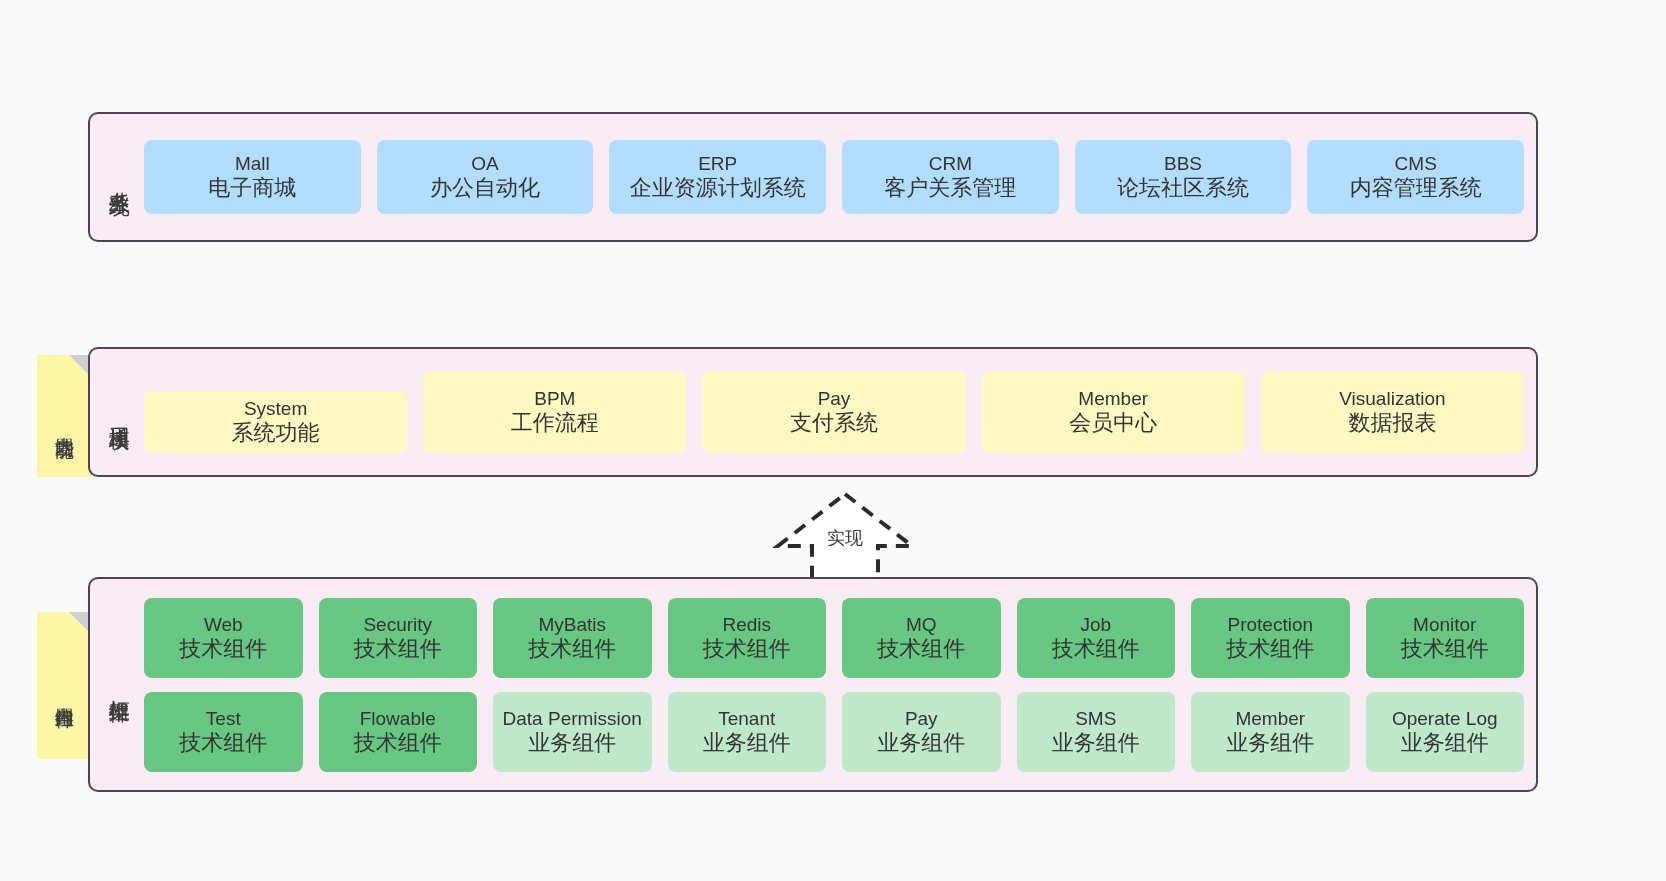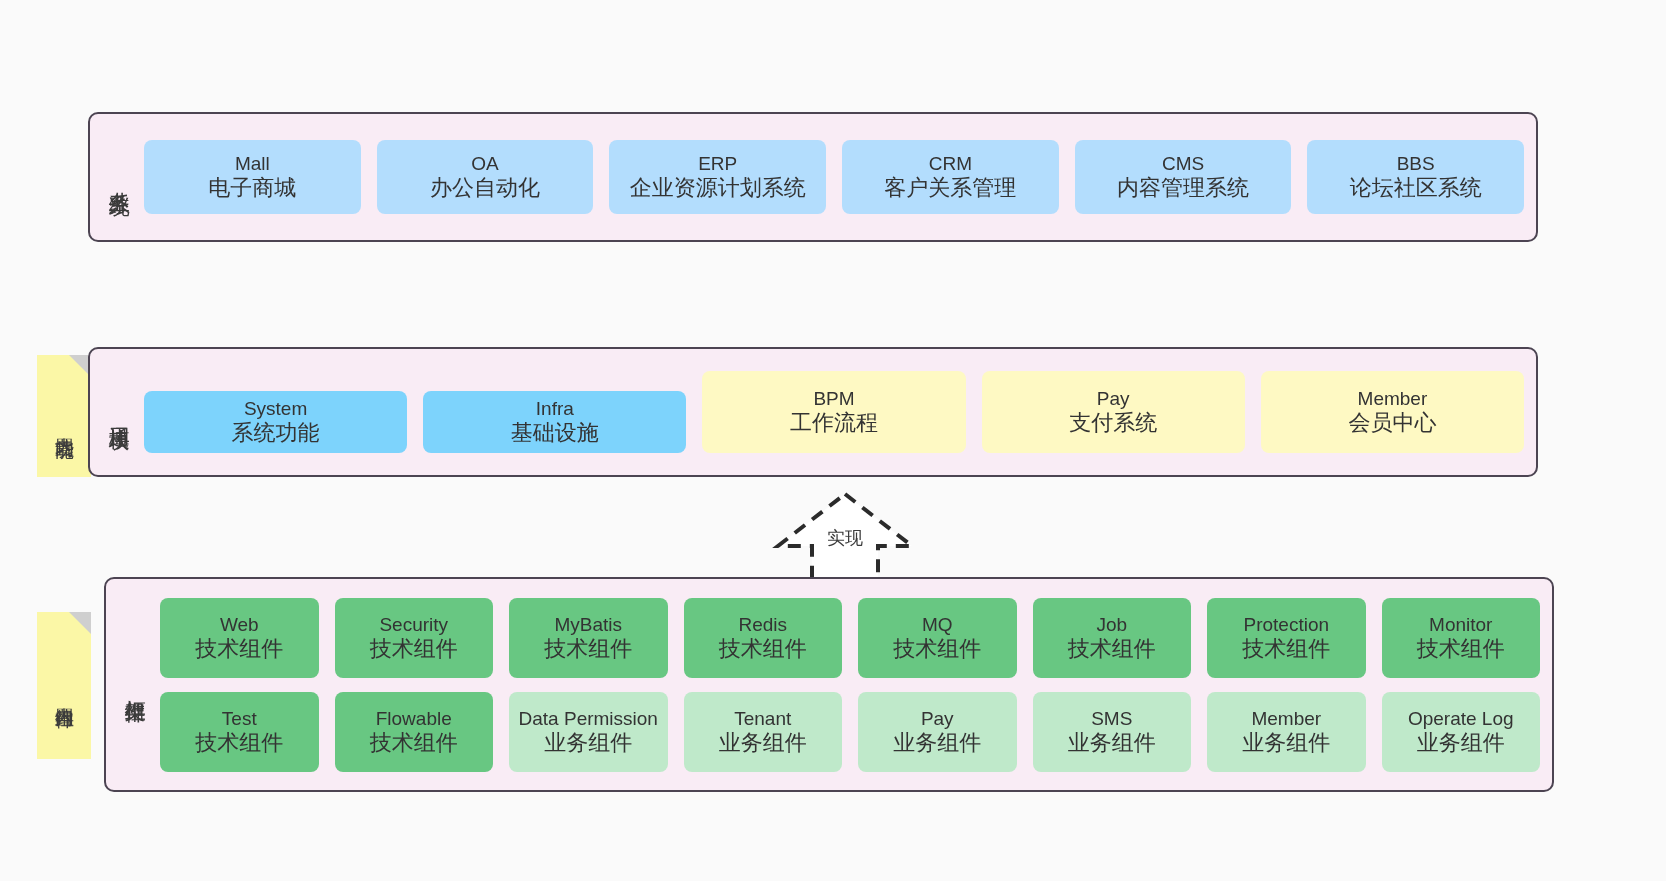--- a/index.html
+++ b/index.html
@@ -71,35 +71,35 @@
     text-align: center;
     line-height: 1.22;
     box-sizing: border-box;
     padding: 4px 2px;
   }
   .cell .t1 { font-size: 19px; }
   .cell .t2 { font-size: 22px; }
 
   
   .c-blue        { background: #b3ddfd; }
-  .c-red         { background: #7dd3fc; margin-top: 20px; }
+  .c-red         { background: #fef9c3; margin-top: 20px; }
   .c-pink        { background: #fef9c3; }
   .c-green       { background: #68c782; }
   .c-greenlight  { background: #bfe9ca; }
 
   
   #layer-business { left: 88px;  top: 112px; width: 1450px; height: 130px; }
   #layer-business .layer-body { gap: 0; }
   #layer-business .row { height: 74px; }
 
   #layer-common   { left: 88px;  top: 347px; width: 1450px; height: 130px; }
   #layer-common .layer-body { gap: 0; }
   #layer-common .row { height: 82px; }
 
-  #layer-frame    { left: 104px;  top: 577px; width: 1450px; height: 215px; }
+  #layer-frame    { left: 88px;  top: 577px; width: 1450px; height: 215px; }
   #layer-frame .row { height: 80px; }
 
   
   .note {
     position: absolute;
     background: #fbf7a6;
     color: #3b3b3b;
     font-size: 19px;
     line-height: 1.1;
     letter-spacing: 1px;
@@ -161,60 +161,60 @@
         </div>
         <div class="cell c-blue">
           <div class="t1">ERP</div>
           <div class="t2">企业资源计划系统</div>
         </div>
         <div class="cell c-blue">
           <div class="t1">CRM</div>
           <div class="t2">客户关系管理</div>
         </div>
         <div class="cell c-blue">
+          <div class="t1">BBS</div>
+          <div class="t2">论坛社区系统</div>
+        </div>
+        <div class="cell c-blue">
           <div class="t1">CMS</div>
           <div class="t2">内容管理系统</div>
-        </div>
-        <div class="cell c-blue">
-          <div class="t1">BBS</div>
-          <div class="t2">论坛社区系统</div>
         </div>
       </div>
     </div>
   </div>
 
 
   <div class="note" id="note-common">
     <span class="fold"></span>
     <span>内置功能</span>
   </div>
 
   <div class="layer" id="layer-common">
     <div class="layer-title">通用模块</div>
     <div class="layer-body">
       <div class="row">
         <div class="cell c-red">
           <div class="t1">System</div>
           <div class="t2">系统功能</div>
         </div>
-        <div class="cell c-red">
-          <div class="t1">Infra</div>
-          <div class="t2">基础设施</div>
-        </div>
         <div class="cell c-pink">
           <div class="t1">BPM</div>
           <div class="t2">工作流程</div>
         </div>
         <div class="cell c-pink">
           <div class="t1">Pay</div>
           <div class="t2">支付系统</div>
         </div>
         <div class="cell c-pink">
           <div class="t1">Member</div>
           <div class="t2">会员中心</div>
+        </div>
+        <div class="cell c-pink">
+          <div class="t1">Visualization</div>
+          <div class="t2">数据报表</div>
         </div>
       </div>
     </div>
   </div>
 
   <div class="arrow" id="arrow-impl">
     <svg width="170" height="95" viewBox="0 0 170 95">
       <path d="M85 6 L152 58 L118 58 L118 92 L52 92 L52 58 L18 58 Z" fill="#ffffff" stroke="#2b2b2b" stroke-width="4" stroke-dasharray="13,9" stroke-linejoin="miter"></path>
     </svg>
     <div class="arrow-label">实现</div>

